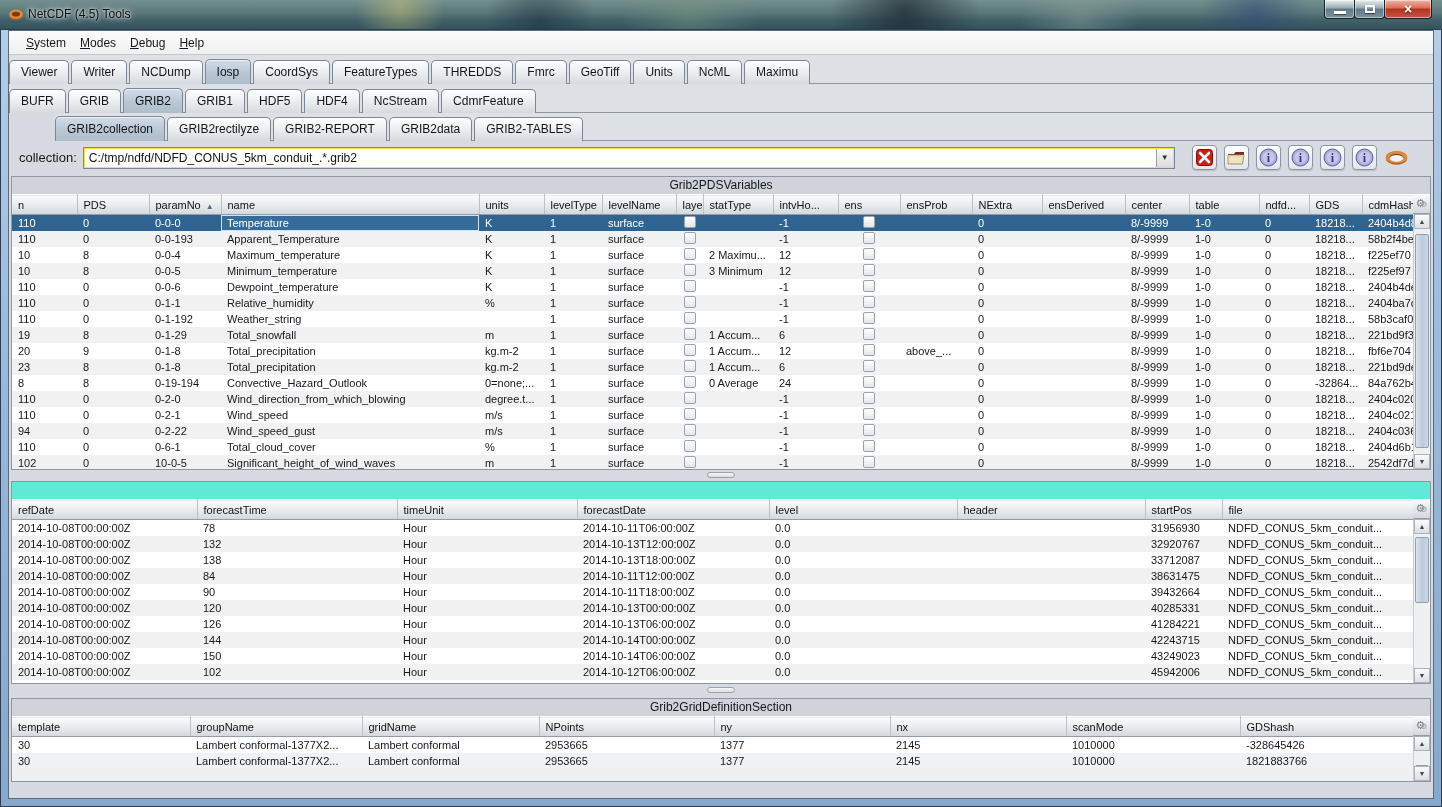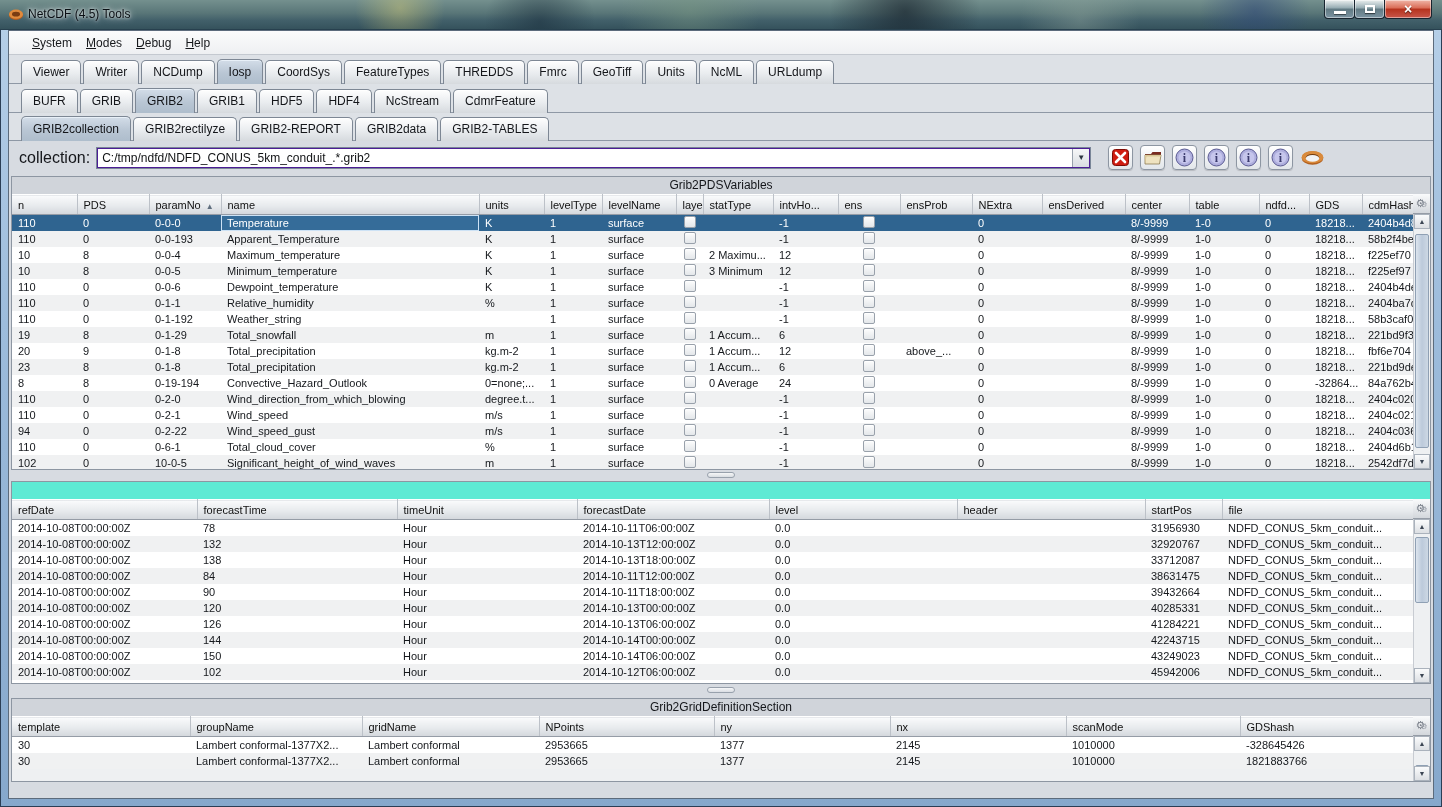--- a/index.html
+++ b/index.html
@@ -48,48 +48,48 @@
   .glyph-close{ position:absolute; left:0; top:0px; width:100%; text-align:center; color:#fff; font-size:14px; font-weight:bold; text-shadow:0 1px 1px rgba(0,0,0,.6); line-height:19px;}
 
   
   .content{
     position:absolute; top:30px; left:8px; right:8px; bottom:8px;
     background:#d7dbe1; border:1px solid #5c6b7c; overflow:hidden;
   }
   
   .menubar{
     height:24px; background:linear-gradient(180deg,#fbfbfc,#eef0f2);
-    border-bottom:1px solid #c4c9d0; display:flex; align-items:center; padding-left:16px;
+    border-bottom:1px solid #c4c9d0; display:flex; align-items:center; padding-left:10px;
   }
   .menu-item{ font-size:12px; color:#16181b; padding:3px 7px; cursor:default; }
 
   
-  .tabrow{ position:relative; display:flex; align-items:flex-end; padding-left:12px; background:#dde1e6; }
+  .tabrow{ position:relative; display:flex; align-items:flex-end; padding-left:0; background:#dde1e6; }
   .tabrow::after{ content:""; position:absolute; left:0; right:0; bottom:0; height:1px; background:#8e98a5; }
-  .tabrow1{ height:29px; } .tabrow2{ height:29px; } .tabrow3{ height:28px; }
+  .tabrow1{ height:29px; } .tabrow2{ height:29px; } .tabrow3{ height:28px;margin-left:46px; }
   .tab{
     position:relative; z-index:1; font-size:12px; color:#14161a; white-space:nowrap;
     padding:4px 11px 5px; margin-right:2px;
     border:1px solid #7d8794; border-bottom:none; border-radius:5px 5px 0 0;
     background:linear-gradient(180deg,#fefefe,#e9ecef 55%,#d6dade);
     box-shadow:inset 0 1px 0 #fff;
   }
   .tab.sel{
     z-index:2; padding-top:5px;
     background:linear-gradient(180deg,#d3dde8,#b9c6d4 55%,#aebdcc);
     box-shadow:inset 0 1px 0 #e8f0f8;
   }
 
   
   .collection-row{
     height:33px; display:flex; align-items:center; padding:0 8px 0 10px; background:#d7dbe1;
   }
-  .collection-label{ font-size:16px; color:#14161a; margin-right:6px; white-space:nowrap; }
-  .combo{ position:relative; flex:0 0 auto; width:995px; height:22px;
-    border:1px solid #7a8698; background:#4c1d95; }
+  .collection-label{ font-size:13px; color:#14161a; margin-right:6px; white-space:nowrap; }
+  .combo{ position:relative; flex:0 0 auto; width:1092px; height:22px;
+    border:1px solid #7a8698; background:#fde047; }
   .combo input{
     position:absolute; left:1px; top:1px; right:18px; bottom:1px; border:none; outline:none;
     font-family:"Liberation Sans","DejaVu Sans",sans-serif; font-size:12px; color:#101214; padding:0 4px; background:#fff;
   }
   .combo-arrow{
     position:absolute; top:1px; right:1px; width:17px; bottom:1px;
     background:linear-gradient(180deg,#f6f7f8,#d9dde2); border-left:1px solid #98a1ac;
     display:flex; align-items:center; justify-content:center; font-size:8px; color:#2c3540;
   }
   .tool-btns{ display:flex; align-items:center; margin-left:10px; }
@@ -200,21 +200,21 @@
         <div class="tab">Writer</div>
         <div class="tab">NCDump</div>
         <div class="tab sel">Iosp</div>
         <div class="tab">CoordSys</div>
         <div class="tab">FeatureTypes</div>
         <div class="tab">THREDDS</div>
         <div class="tab">Fmrc</div>
         <div class="tab">GeoTiff</div>
         <div class="tab">Units</div>
         <div class="tab">NcML</div>
-        <div class="tab">URLdump</div>
+        <div class="tab">Maximu</div>
       </div>
     <div class="tabrow tabrow2">
         <div class="tab">BUFR</div>
         <div class="tab">GRIB</div>
         <div class="tab sel">GRIB2</div>
         <div class="tab">GRIB1</div>
         <div class="tab">HDF5</div>
         <div class="tab">HDF4</div>
         <div class="tab">NcStream</div>
         <div class="tab">CdmrFeature</div>

